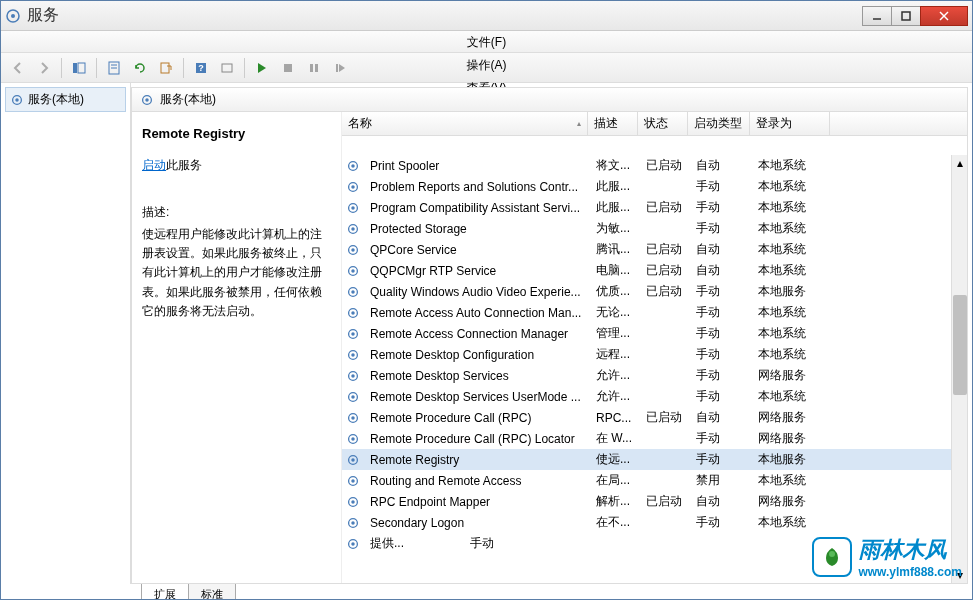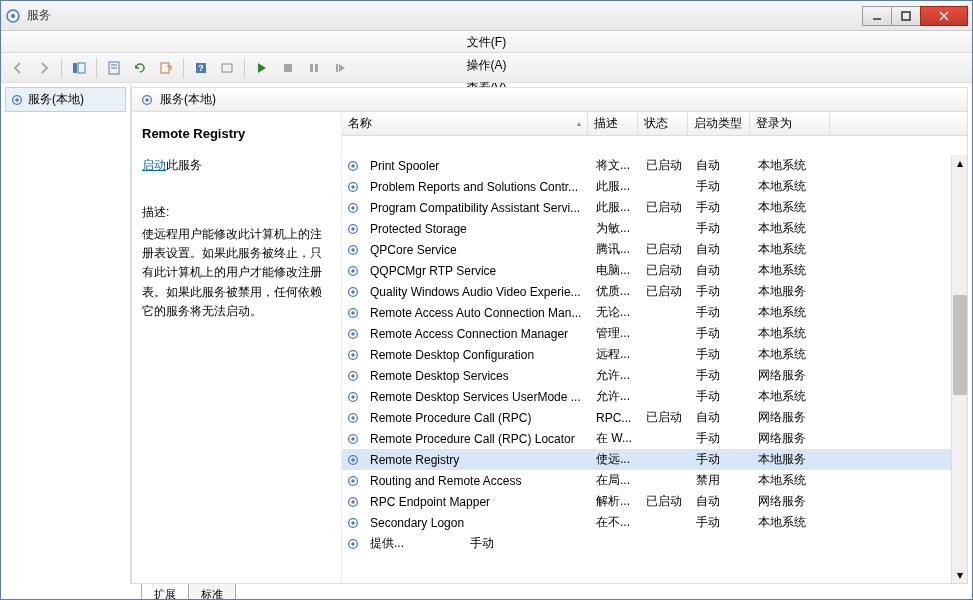--- a/index.html
+++ b/index.html
@@ -1,21 +1,21 @@
 <!DOCTYPE html>
 <html><head>
   <meta charset="utf-8">
   <style>
     * { margin: 0; padding: 0; box-sizing: border-box; }
     body { font-family: "Microsoft YaHei", "Segoe UI", Tahoma, sans-serif; font-size: 12px; background: #fff; }
     .window { width: 973px; height: 600px; border: 1px solid #5a7ea8; background: #fff; position: relative; overflow: hidden; }
     
     .titlebar { height: 30px; background: linear-gradient(to bottom, #f7f7f7, #e8e8e8); display: flex; align-items: center; padding: 0 4px; border-bottom: 1px solid #ccc; }
     .titlebar .icon { width: 16px; height: 16px; margin-right: 6px; }
-    .titlebar .title { flex: 1; color: #333; font-size: 12px; }
+    .titlebar .title { flex: 1; color: #333; font-size: 16px; }
     .winbtns { display: flex; gap: 0; }
     .winbtn { width: 30px; height: 20px; display: flex; align-items: center; justify-content: center; border: 1px solid #999; background: linear-gradient(to bottom, #f5f5f5, #ddd); margin-left: -1px; }
     .winbtn.close { background: linear-gradient(to bottom, #e84c3d, #c0392b); border-color: #a02515; width: 48px; }
     .winbtn svg { width: 10px; height: 10px; }
     
     .menubar { height: 22px; background: linear-gradient(to bottom, #fcfcfc, #f0f0f0); display: flex; align-items: center; padding: 0 4px; border-bottom: 1px solid #ddd; flex-direction: column; }
     .menuitem { padding: 3px 8px; cursor: default; }
     
     .toolbar { height: 30px; background: linear-gradient(to bottom, #f9f9f9, #ececec); display: flex; align-items: center; padding: 0 6px; gap: 4px; border-bottom: 1px solid #ddd; }
     .toolbtn { width: 22px; height: 22px; display: flex; align-items: center; justify-content: center; cursor: pointer; }
@@ -449,13 +449,25 @@
         </div>
       </div>
     </div>
   </div>
 
   <div class="tabs">
     <div class="tab active">扩展</div>
     <div class="tab">标准</div>
   </div>
 
+  <div class="watermark">
+    <div class="wlogo">
+      <svg width="26" height="26" viewBox="0 0 26 26">
+          <path d="M13 4 Q7 8 7 14 Q7 20 13 22 Q19 20 19 14 Q19 8 13 4 Z" fill="#2a8a2a"></path>
+          <circle cx="13" cy="10" r="3" fill="#5aba5a"></circle>
+        </svg>
+    </div>
+    <div>
+      <div class="wtext">雨林木风</div>
+      <div class="wurl">www.ylmf888.com</div>
+    </div>
+  </div>
 </div>
 
 </body></html>

